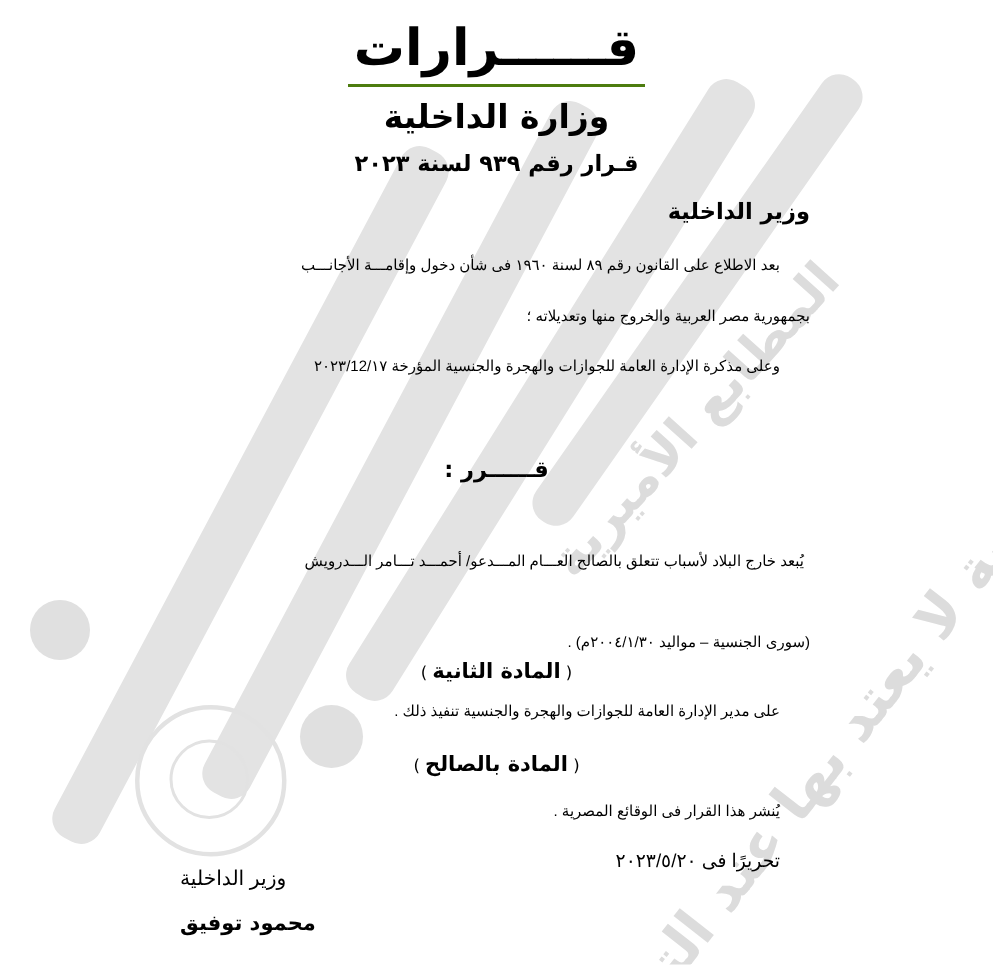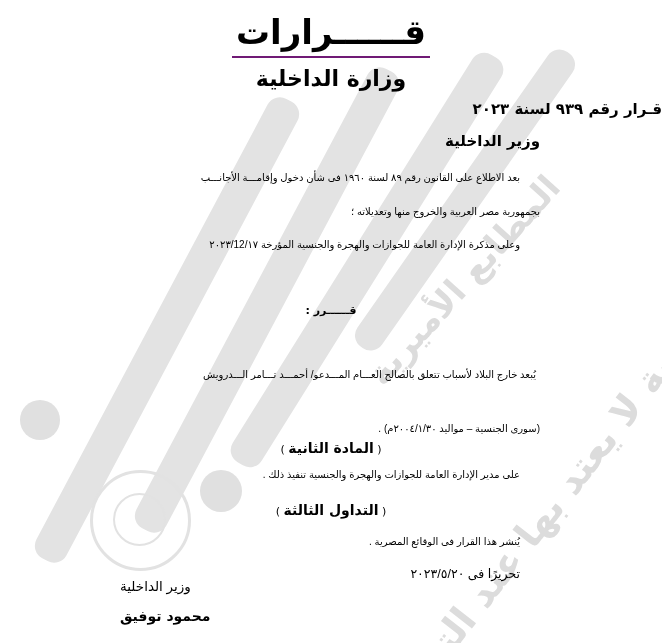--- a/index.html
+++ b/index.html
@@ -27,23 +27,23 @@
     }
 
     .doc { position: absolute; left: 0; top: 0; width: 662px; height: 643px; z-index: 1; direction: rtl; }
     .line { position: absolute; white-space: nowrap; }
     .center { left: 0; right: 0; text-align: center; }
 
     .title {
       top: 12px; font-size: 34px; font-weight: bold;
       font-family: "DejaVu Sans", sans-serif;
     }
-    .title span { display: inline-block; border-bottom: 2px solid #701a75; padding: 0 4px 6px; line-height: 36px; text-align: right; }
+    .title span { display: inline-block; border-bottom: 2px solid #4d7c0f; padding: 0 4px 6px; line-height: 36px; text-align: right; }
     .ministry { top: 66px; font-size: 22px; font-weight: bold; font-family: "DejaVu Sans", sans-serif; }
-    .decree-no { top: 100px; font-size: 15px; font-weight: bold; font-family: "DejaVu Sans", sans-serif; text-align: right; }
+    .decree-no { top: 100px; font-size: 15px; font-weight: bold; font-family: "DejaVu Sans", sans-serif; }
 
     .minister-head { right: 122px; top: 132px; font-size: 15px; font-weight: bold; font-family: "DejaVu Sans", sans-serif; }
     .para { font-size: 10px; }
 
     .article-title { font-size: 14px; font-weight: bold; font-family: "DejaVu Sans", sans-serif; }
     .article-title .paren { font-weight: normal; font-size: 11px; }
 
     .signature-title { left: 120px; top: 578px; font-size: 13.5px; direction: rtl; }
     .signature-name { left: 120px; top: 608px; font-size: 14px; font-weight: bold; font-family: "DejaVu Sans", sans-serif; }
   </style>
@@ -69,32 +69,32 @@
   <div class="line center ministry">وزارة الداخلية</div>
   <div class="line center decree-no">قـرار رقم ٩٣٩ لسنة ٢٠٢٣</div>
 
   <div class="line minister-head">وزير الداخلية</div>
 
   <div class="line para" style="right:142px;top:172px;">بعد الاطلاع على القانون رقم ٨٩ لسنة ١٩٦٠ فى شأن دخول وإقامـــة الأجانـــب</div>
   <div class="line para" style="right:122px;top:206px;">بجمهورية مصر العربية والخروج منها وتعديلاته ؛</div>
 
   <div class="line para" style="right:142px;top:239px;">وعلى مذكرة الإدارة العامة للجوازات والهجرة والجنسية المؤرخة ٢٠٢٣/12/١٧</div>
 
-  <div class="line center article-title" style="top:304px;font-size:11px;">قــــــرر :</div>
+  <div class="line center article-title" style="top:304px;font-size:15px;">قــــــرر :</div>
 
   <div class="line para" style="right:126px;top:369px;margin-left:23px;">يُبعد خارج البلاد لأسباب تتعلق بالصالح العـــام المـــدعو/ أحمـــد تـــامر الـــدرويش</div>
   <div class="line para" style="right:122px;top:423px;">(سورى الجنسية – مواليد ٢٠٠٤/١/٣٠م) .</div>
 
   <div class="line center article-title" style="top:440px;">
     <span class="paren">( </span><span>المادة الثانية</span><span class="paren"> )</span>
   </div>
   <div class="line para" style="right:142px;top:469px;">على مدير الإدارة العامة للجوازات والهجرة والجنسية تنفيذ ذلك .</div>
 
   <div class="line center article-title" style="top:502px;">
-    <span class="paren">( </span><span>التداول الثالثة</span><span class="paren"> )</span>
+    <span class="paren">( </span><span>المادة بالصالح</span><span class="paren"> )</span>
   </div>
   <div class="line para" style="right:142px;top:536px;">يُنشر هذا القرار فى الوقائع المصرية .</div>
 
   <div class="line para" style="right:142px;top:566px;font-size:12.5px;">تحريرًا فى ٢٠٢٣/٥/٢٠</div>
 
   <div class="line signature-title">وزير الداخلية</div>
   <div class="line signature-name">محمود توفيق</div>
 </div>
 
 </body></html>

